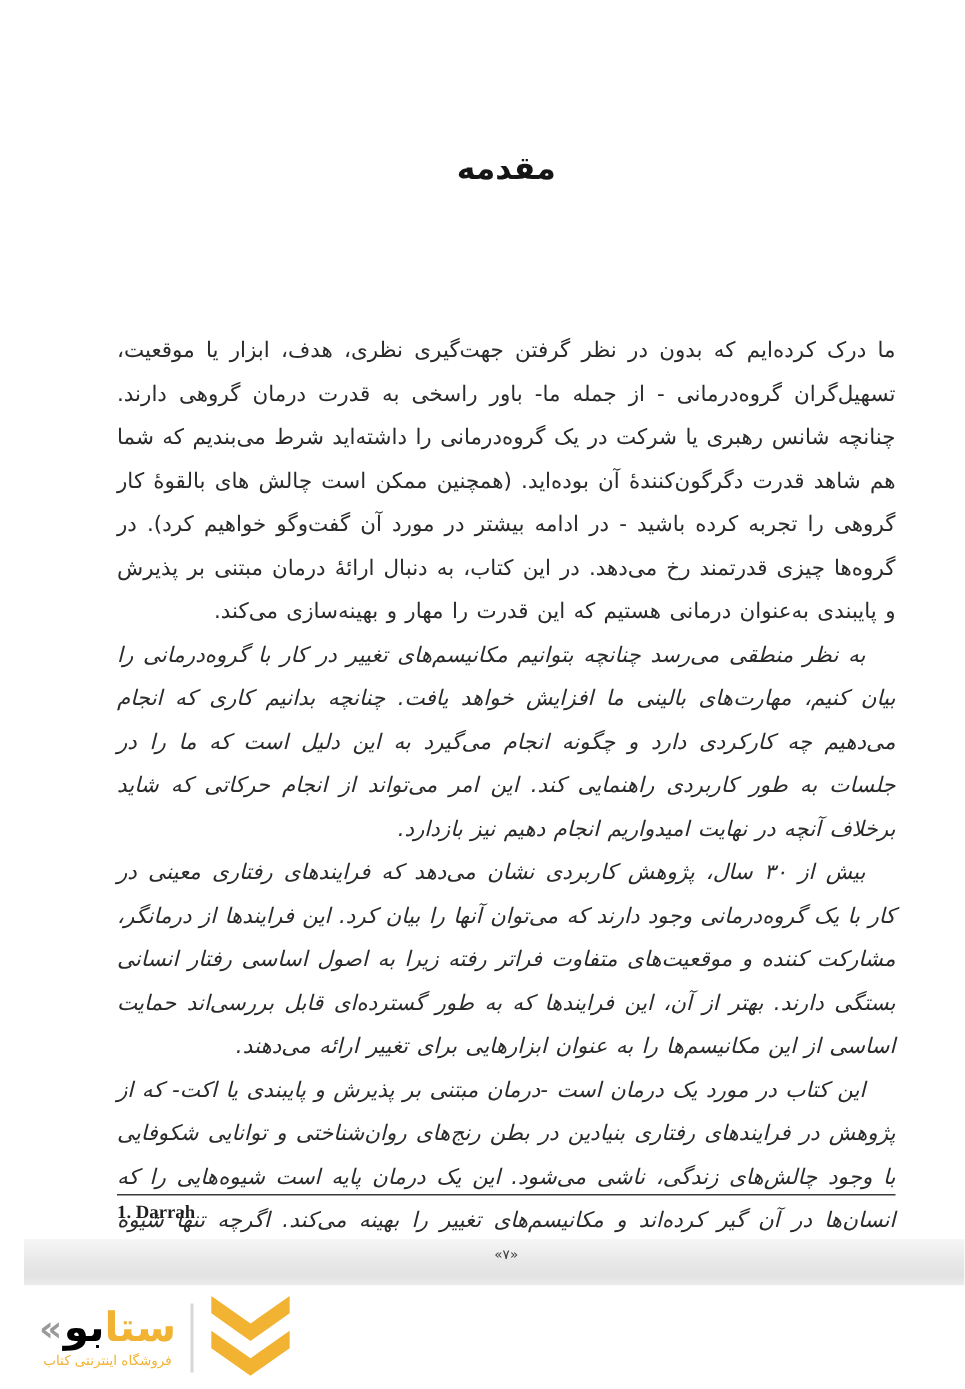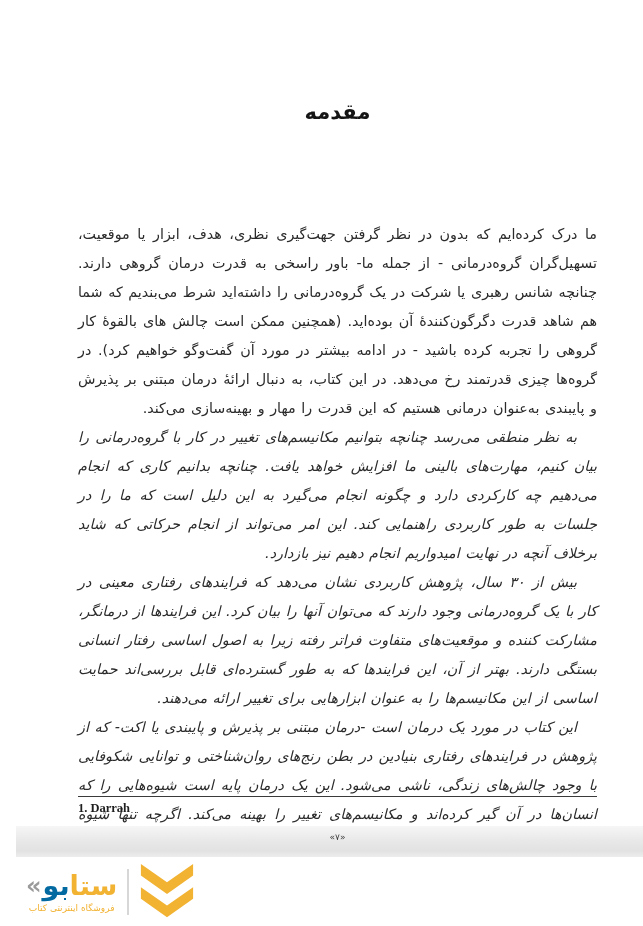--- a/index.html
+++ b/index.html
@@ -110,21 +110,21 @@
   .logo-wordmark {
     display: flex;
     flex-direction: row;
     align-items: flex-end;
     direction: ltr;
     font-weight: bold;
     font-size: 27px;
     line-height: 30px;
   }
   .logo-kaf-mark { color: #9a9a9a; font-size: 24px; margin-right: 1px; }
-  .wm-gray { color: #0369a1; }
+  .wm-gray { color: #000000; }
   .wm-gold { color: #f2b232; }
   .logo-tagline {
     margin-top: 2px;
     font-size: 9px;
     color: #f2b232;
     direction: rtl;
     white-space: nowrap;
   }
   .logo-divider {
     width: 2px;

